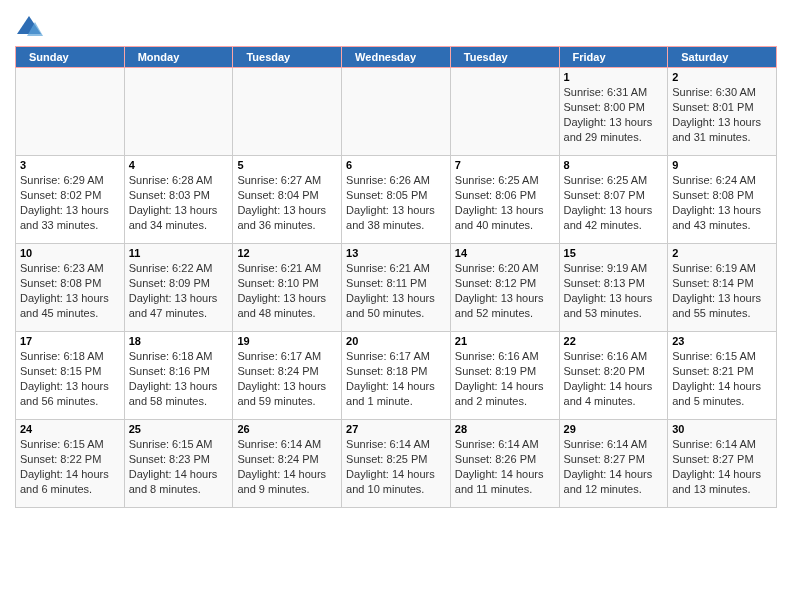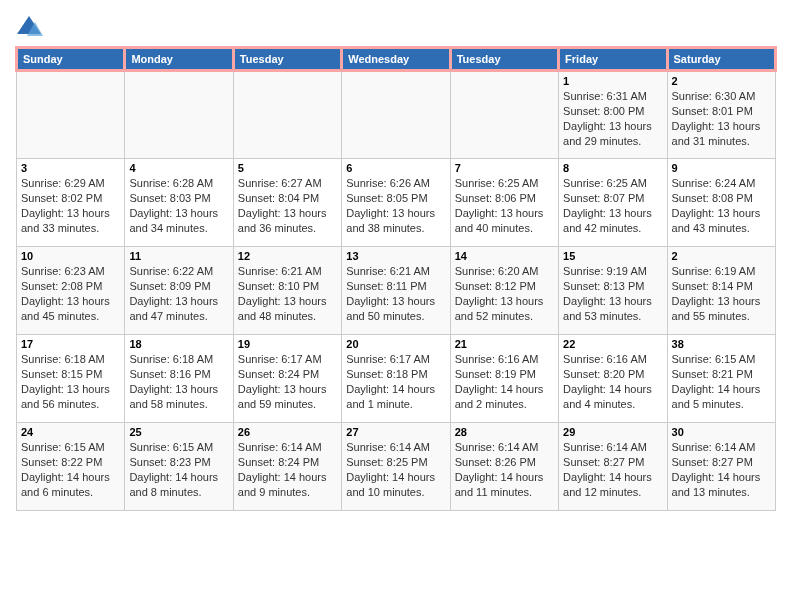--- a/index.html
+++ b/index.html
@@ -53,23 +53,23 @@
     .calendar {
       width: 100%;
       border-collapse: collapse;
       table-layout: fixed;
       font-size: 10px;
     }
     .calendar th {
       background-color: #2e6db4;
       color: #fff;
       text-align: left;
-      padding: 4px 5px;
+      padding: 4px 13px;
       font-size: 11px;
-      border: 3px solid #fca5a5;
+      border: 1px solid #fca5a5;
     }
     .calendar td {
       vertical-align: top;
       border: 1px solid #ccc;
       padding: 3px 4px;
       height: 88px;
       background: #fff;
     }
     .calendar tr:nth-child(odd) td {
       background: #f9f9f9;
@@ -195,21 +195,21 @@
             <div class="day-info">Sunrise: 6:24 AM
 Sunset: 8:08 PM
 Daylight: 13 hours
 and 43 minutes.</div>
           </td>
         </tr>
         <tr>
           <td>
             <span class="day-number">10</span>
             <div class="day-info">Sunrise: 6:23 AM
-Sunset: 2:08 PM
+Sunset: 8:08 PM
 Daylight: 13 hours
 and 45 minutes.</div>
           </td>
           <td>
             <span class="day-number">11</span>
             <div class="day-info">Sunrise: 6:22 AM
 Sunset: 8:09 PM
 Daylight: 13 hours
 and 47 minutes.</div>
           </td>
@@ -286,21 +286,21 @@
 and 2 minutes.</div>
           </td>
           <td>
             <span class="day-number">22</span>
             <div class="day-info">Sunrise: 6:16 AM
 Sunset: 8:20 PM
 Daylight: 14 hours
 and 4 minutes.</div>
           </td>
           <td>
-            <span class="day-number">38</span>
+            <span class="day-number">23</span>
             <div class="day-info">Sunrise: 6:15 AM
 Sunset: 8:21 PM
 Daylight: 14 hours
 and 5 minutes.</div>
           </td>
         </tr>
         <tr>
           <td>
             <span class="day-number">24</span>
             <div class="day-info">Sunrise: 6:15 AM

